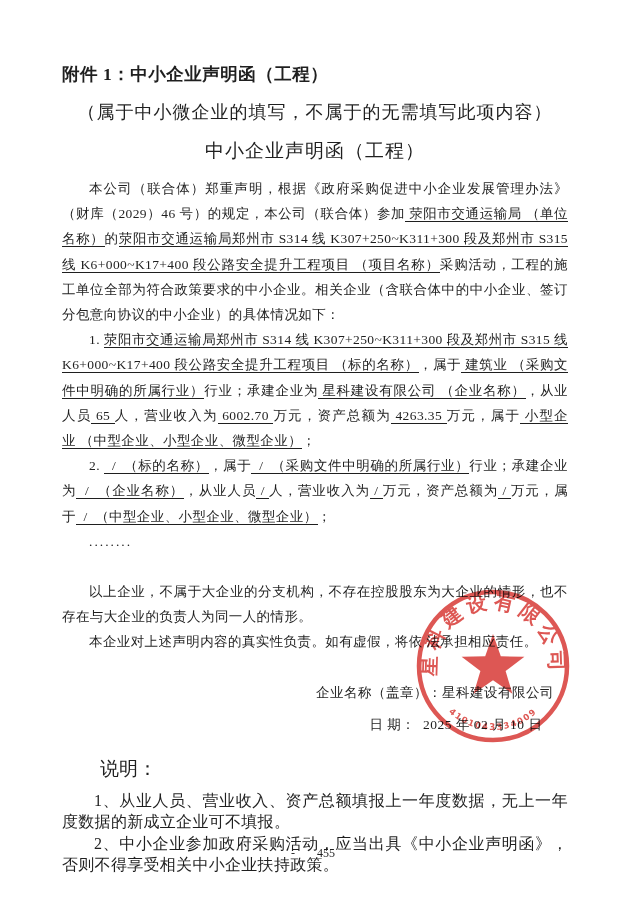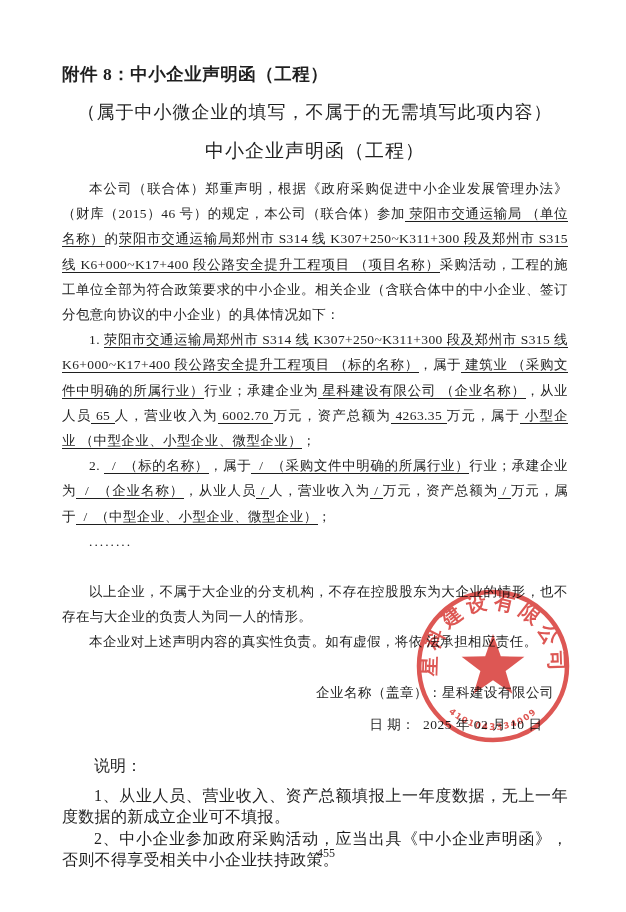--- a/index.html
+++ b/index.html
@@ -49,21 +49,21 @@
   .signature {
     margin-top: 22px;
     text-align: right;
     padding-right: 14px;
     font-size: 13.5px;
     line-height: 32px;
     letter-spacing: 0.5px;
   }
   .notes { margin-top: 14px; }
   .notes-label {
-    font-size: 16px;
+    font-size: 19px;
     text-indent: 2em;
     margin: 15px 0 8px 0;
   }
   .note-item {
     font-size: 16px;
     line-height: 21.5px;
     text-indent: 2em;
     text-align: justify;
     margin: 0;
     letter-spacing: 0.3px;
@@ -96,29 +96,29 @@
     letter-spacing: 1.6px;
     font-family: "DejaVu Sans", sans-serif;
   }
 </style>
 </head>
 <body>
 
 <div class="page">
   <div class="content">
 
-    <h1 class="doc-title">附件 8：中小企业声明函（工程）</h1>
+    <h1 class="doc-title">附件 1：中小企业声明函（工程）</h1>
 
     <div class="doc-subtitle">（属于中小微企业的填写，不属于的无需填写此项内容）</div>
 
     <div class="doc-heading">中小企业声明函（工程）</div>
 
     <div class="body-text">
 
-      <p class="para"><span>本公司（联合体）郑重声明，根据《政府采购促进中小企业发展管理办法》（财库（2015）46 号）的规定，本公司（联合体）参加</span><span class="u">&nbsp;荥阳市交通运输局&nbsp;（单位名称）</span><span>的</span><span class="u">荥阳市交通运输局郑州市 S314 线 K307+250~K311+300 段及郑州市 S315 线 K6+000~K17+400 段公路安全提升工程项目&nbsp;（项目名称）</span><span>采购活动，工程的施工单位全部为符合政策要求的中小企业。相关企业（含联合体中的中小企业、签订分包意向协议的中小企业）的具体情况如下：</span></p>
+      <p class="para"><span>本公司（联合体）郑重声明，根据《政府采购促进中小企业发展管理办法》（财库（2029）46 号）的规定，本公司（联合体）参加</span><span class="u">&nbsp;荥阳市交通运输局&nbsp;（单位名称）</span><span>的</span><span class="u">荥阳市交通运输局郑州市 S314 线 K307+250~K311+300 段及郑州市 S315 线 K6+000~K17+400 段公路安全提升工程项目&nbsp;（项目名称）</span><span>采购活动，工程的施工单位全部为符合政策要求的中小企业。相关企业（含联合体中的中小企业、签订分包意向协议的中小企业）的具体情况如下：</span></p>
 
       <p class="para"><span>1. </span><span class="u">荥阳市交通运输局郑州市 S314 线 K307+250~K311+300 段及郑州市 S315 线 K6+000~K17+400 段公路安全提升工程项目&nbsp;（标的名称）</span><span>，属于</span><span class="u">&nbsp;建筑业&nbsp;（采购文件中明确的所属行业）</span><span>行业；承建企业为</span><span class="u">&nbsp;星科建设有限公司&nbsp;（企业名称）</span><span>，从业人员</span><span class="u">&nbsp;65&nbsp;</span><span>人，营业收入为</span><span class="u">&nbsp;6002.70&nbsp;</span><span>万元，资产总额为</span><span class="u">&nbsp;4263.35&nbsp;</span><span>万元，属于</span><span class="u">&nbsp;小型企业&nbsp;（中型企业、小型企业、微型企业）</span><span>；</span></p>
 
       <p class="para"><span>2. </span><span class="u">&nbsp;&nbsp;/&nbsp;&nbsp;（标的名称）</span><span>，属于</span><span class="u">&nbsp;&nbsp;/&nbsp;&nbsp;（采购文件中明确的所属行业）</span><span>行业；承建企业为</span><span class="u">&nbsp;&nbsp;/&nbsp;&nbsp;（企业名称）</span><span>，从业人员</span><span class="u">&nbsp;/&nbsp;</span><span>人，营业收入为</span><span class="u">&nbsp;/&nbsp;</span><span>万元，资产总额为</span><span class="u">&nbsp;/&nbsp;</span><span>万元，属于</span><span class="u">&nbsp;&nbsp;/&nbsp;&nbsp;（中型企业、小型企业、微型企业）</span><span>；</span></p>
 
       <p class="para ellipsis-line">........</p>
 
       <p class="para gap-before">以上企业，不属于大企业的分支机构，不存在控股股东为大企业的情形，也不存在与大企业的负责人为同一人的情形。</p>
 
       <p class="para">本企业对上述声明内容的真实性负责。如有虚假，将依 法承担相应责任。</p>

